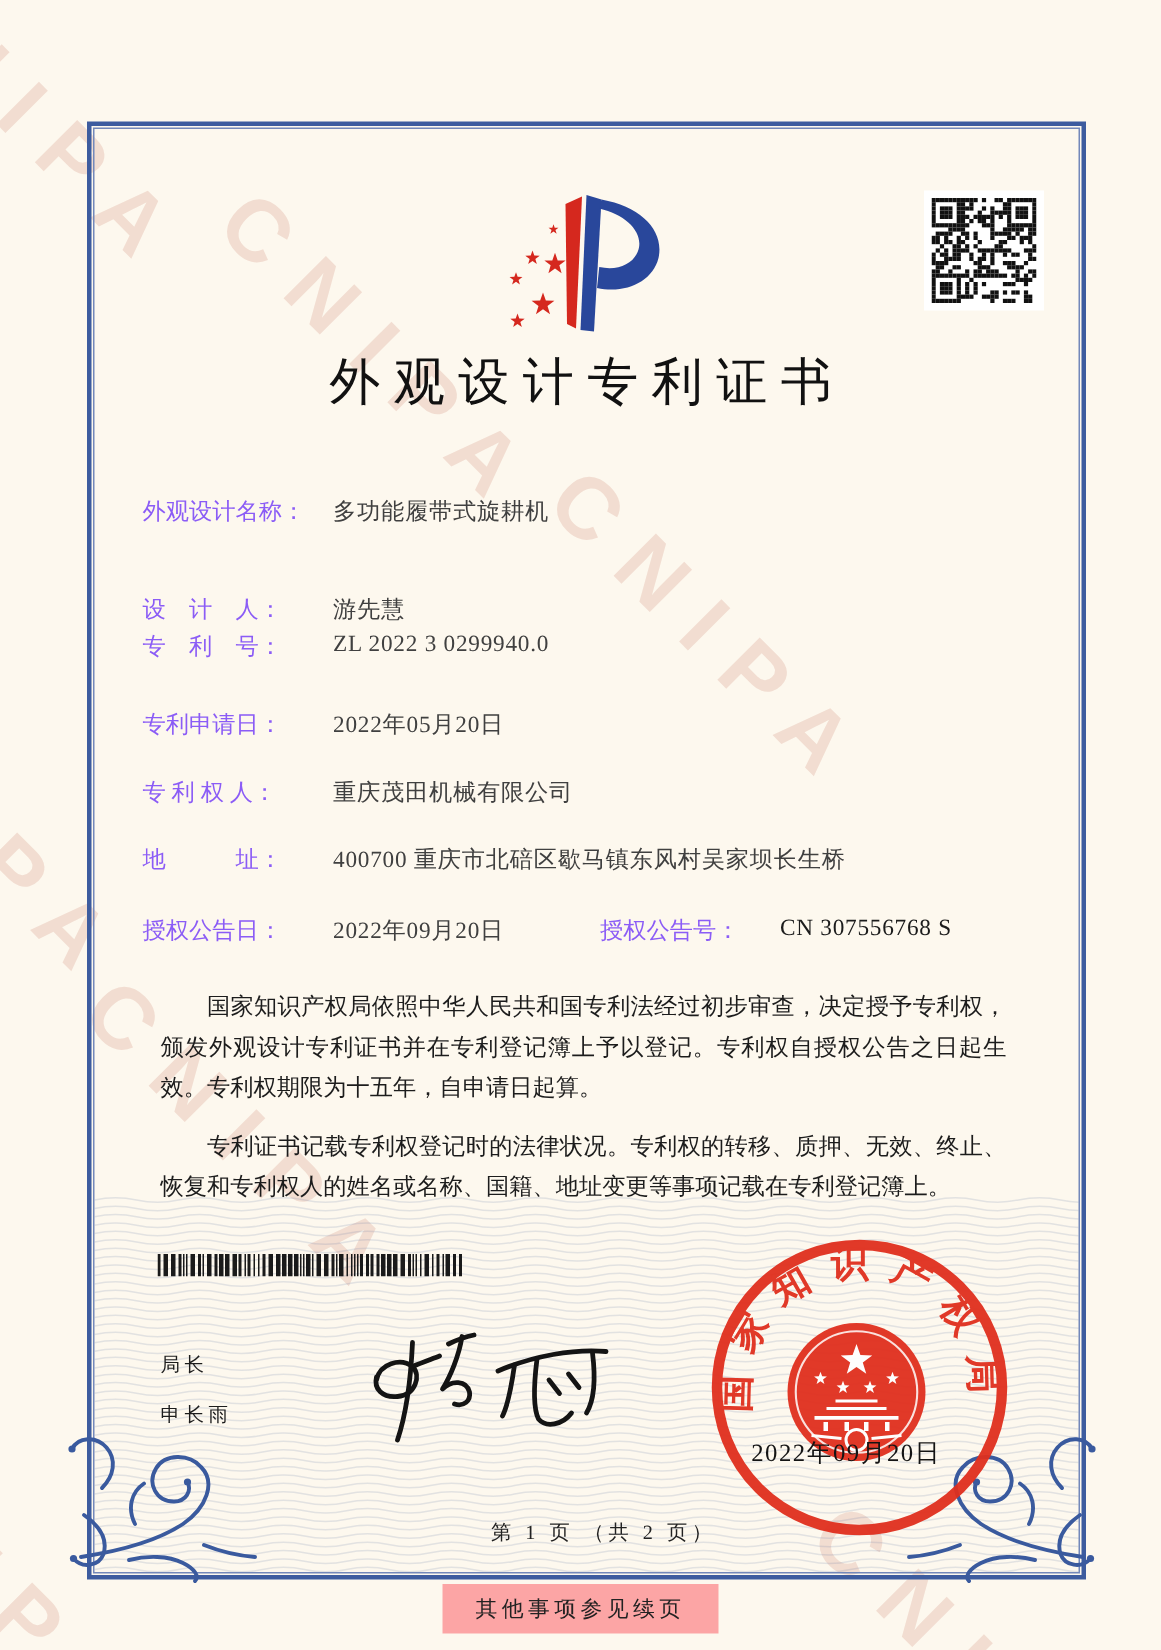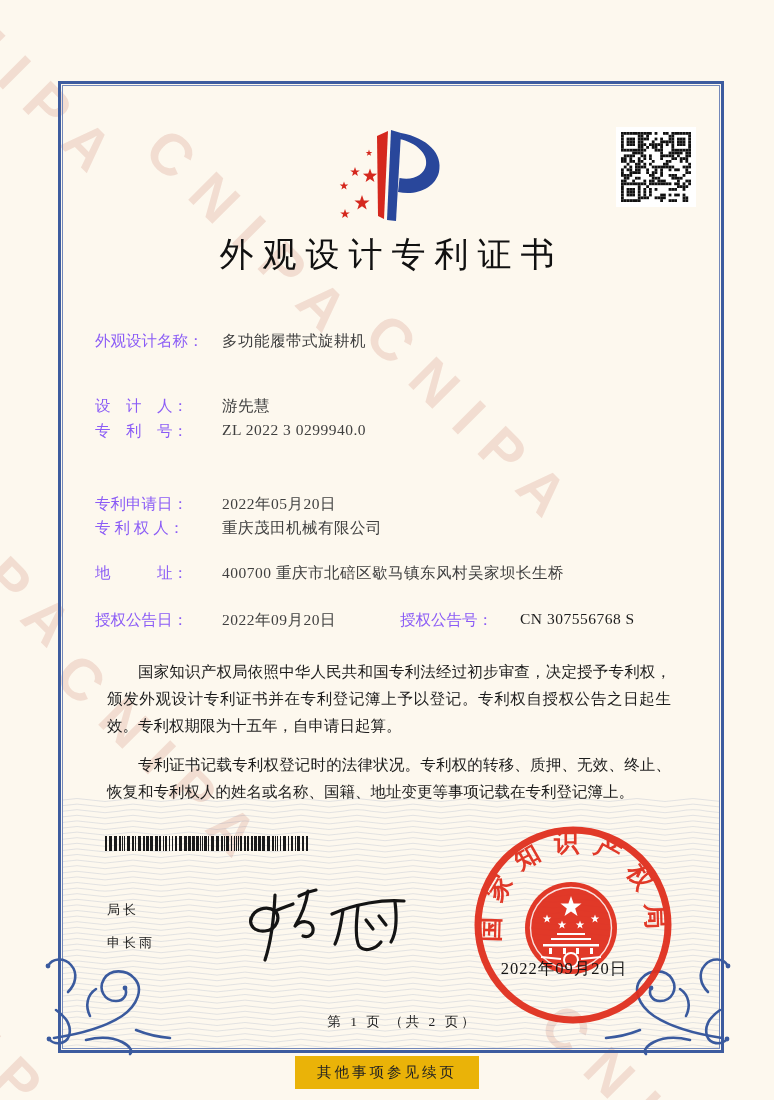--- a/index.html
+++ b/index.html
@@ -44,21 +44,21 @@
   .signer{position:absolute;left:107px;font-size:13px;letter-spacing:3px;z-index:4;text-align:right;}
   .signature{position:absolute;left:225px;top:862px;z-index:4;}
   .seal{position:absolute;left:468px;top:822px;width:210px;height:210px;z-index:5;opacity:.95;}
   .seal-date{position:absolute;left:478px;top:958px;width:172px;text-align:center;
     font-size:16.5px;letter-spacing:1px;color:#141414;z-index:6;}
   .flourish{position:absolute;width:135px;height:118px;z-index:3;}
   .flourish.right{transform:scaleX(-1);}
   .page-info{position:absolute;left:0;right:0;top:1013px;text-align:center;
     font-size:13.5px;letter-spacing:3px;color:#222;z-index:4;padding-left:31px;}
   .note-box{position:absolute;left:50%;transform:translateX(-50%);top:1056px;
-    background:#eab308;padding:7px 22px;z-index:4;}
+    background:#fca5a5;padding:7px 22px;z-index:4;}
   .note-box span{font-size:14.5px;letter-spacing:3px;color:#222;}
 </style>
 </head>
 <body>
 
 <div class="page">
 
   <span class="wm" style="left:-55px;top:-45px">CNIPA</span>
   <span class="wm" style="left:180px;top:115px">CNIPA</span>
   <span class="wm" style="left:400px;top:300px">CNIPA</span>
@@ -501,21 +501,21 @@
     <span class="fvalue">多功能履带式旋耕机</span>
   </div>
   <div class="field-row" style="top:396px">
     <span class="flabel">设　计　人：</span>
     <span class="fvalue">游先慧</span>
   </div>
   <div class="field-row" style="top:421px">
     <span class="flabel">专　利　号：</span>
     <span class="fvalue">ZL 2022 3 0299940.0</span>
   </div>
-  <div class="field-row" style="top:494px">
+  <div class="field-row" style="top:473px">
     <span class="flabel">专利申请日：</span>
     <span class="fvalue">2022年05月20日</span>
   </div>
   <div class="field-row" style="top:518px">
     <span class="flabel">专 利 权 人：</span>
     <span class="fvalue">重庆茂田机械有限公司</span>
   </div>
   <div class="field-row" style="top:563px">
     <span class="flabel">地　　　址：</span>
     <span class="fvalue">400700 重庆市北碚区歇马镇东风村吴家坝长生桥</span>

